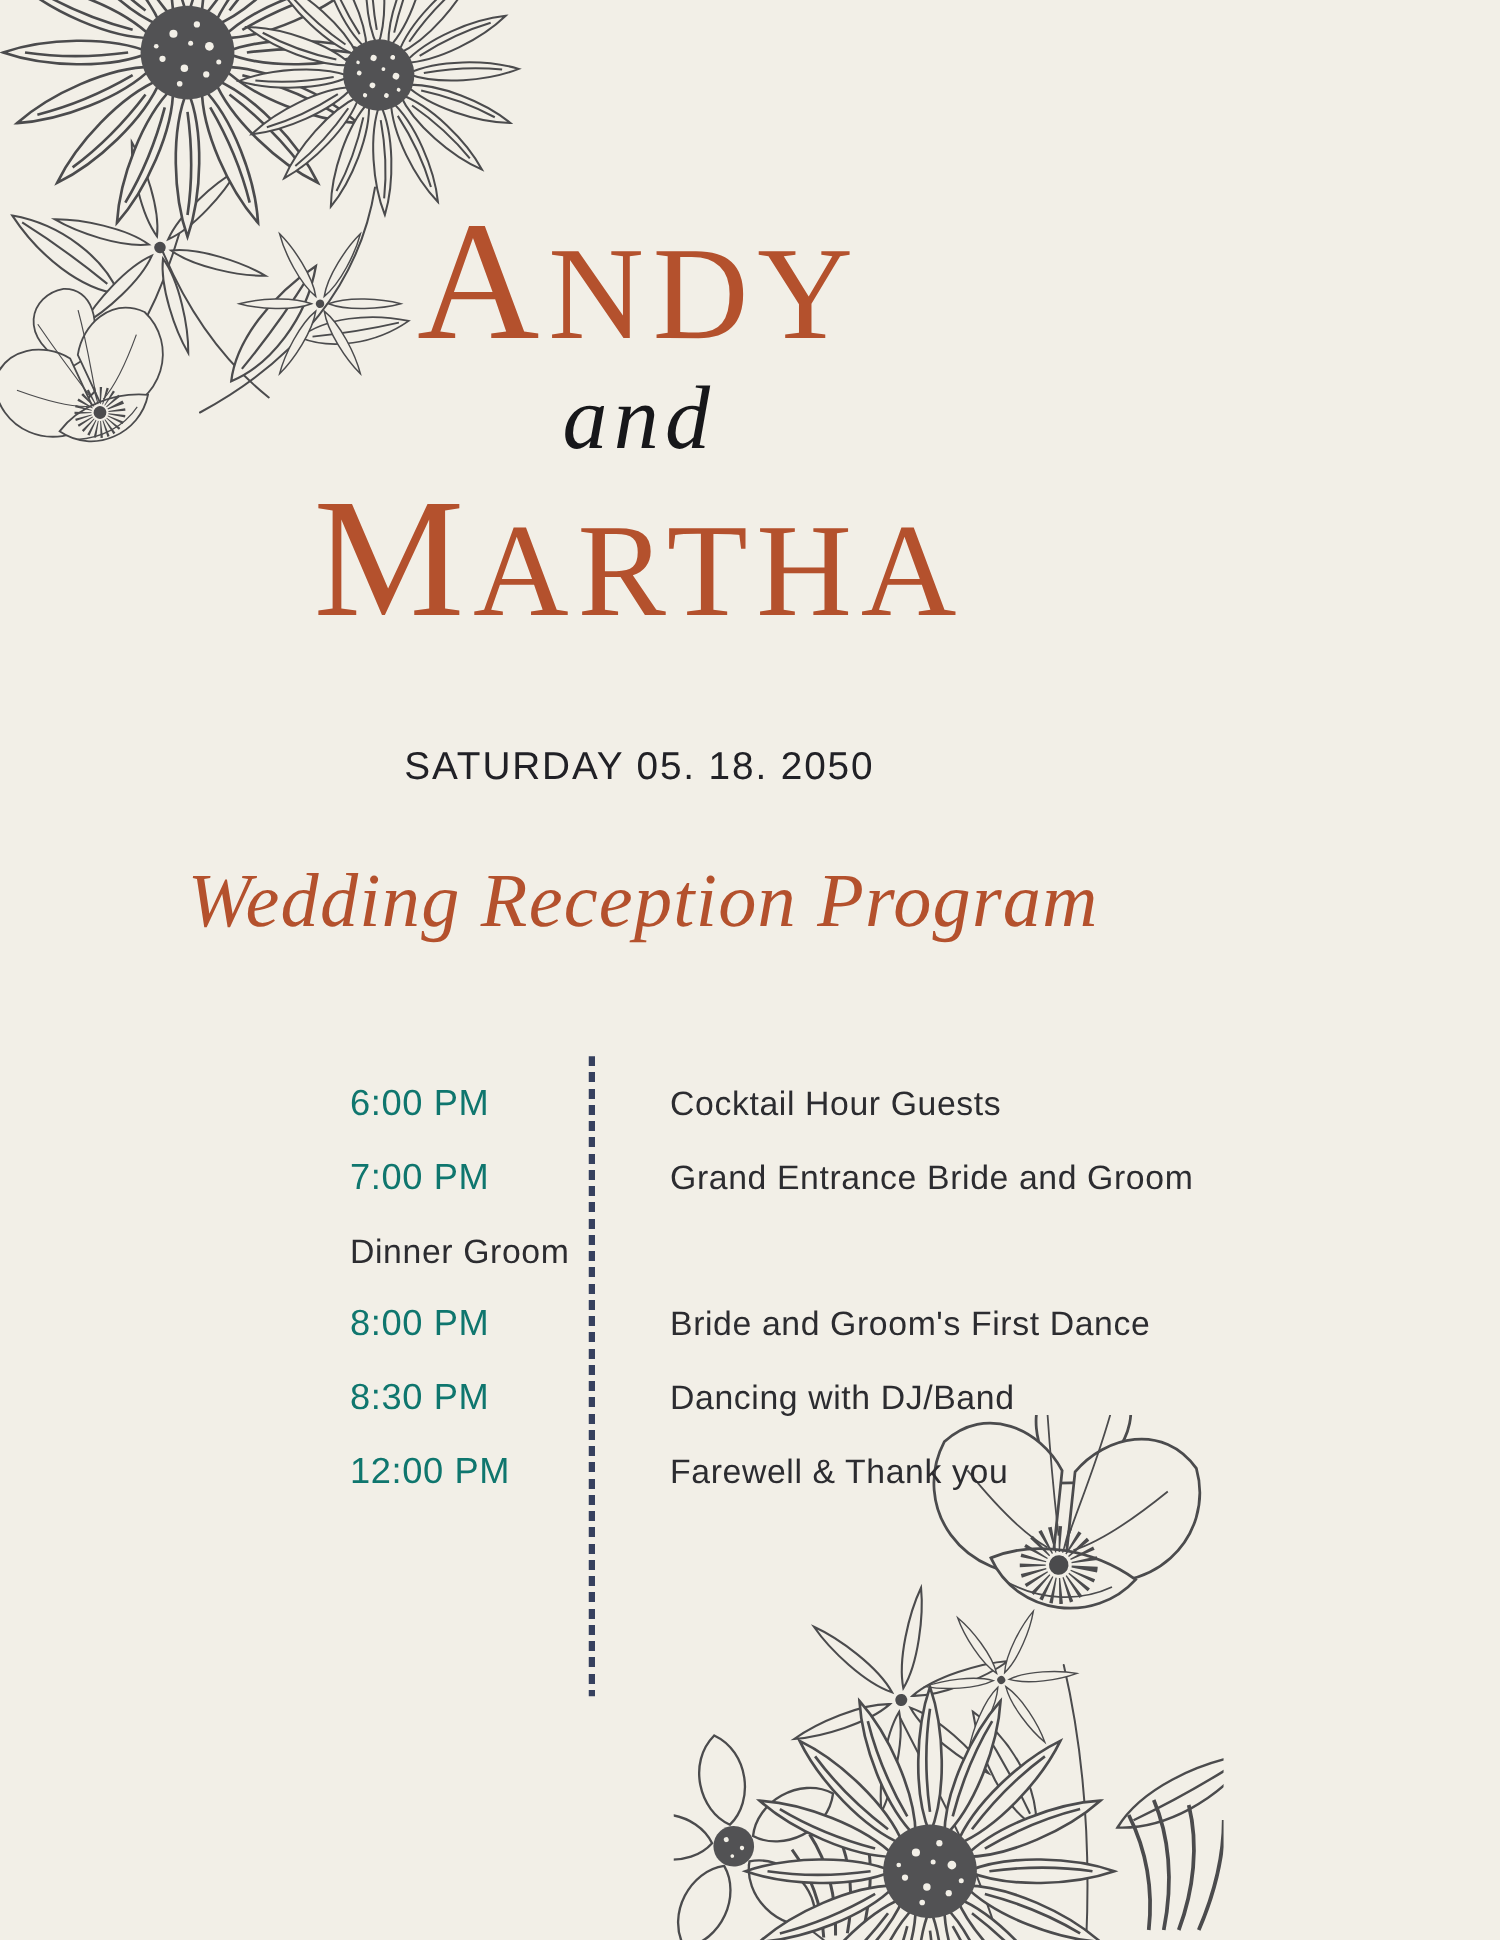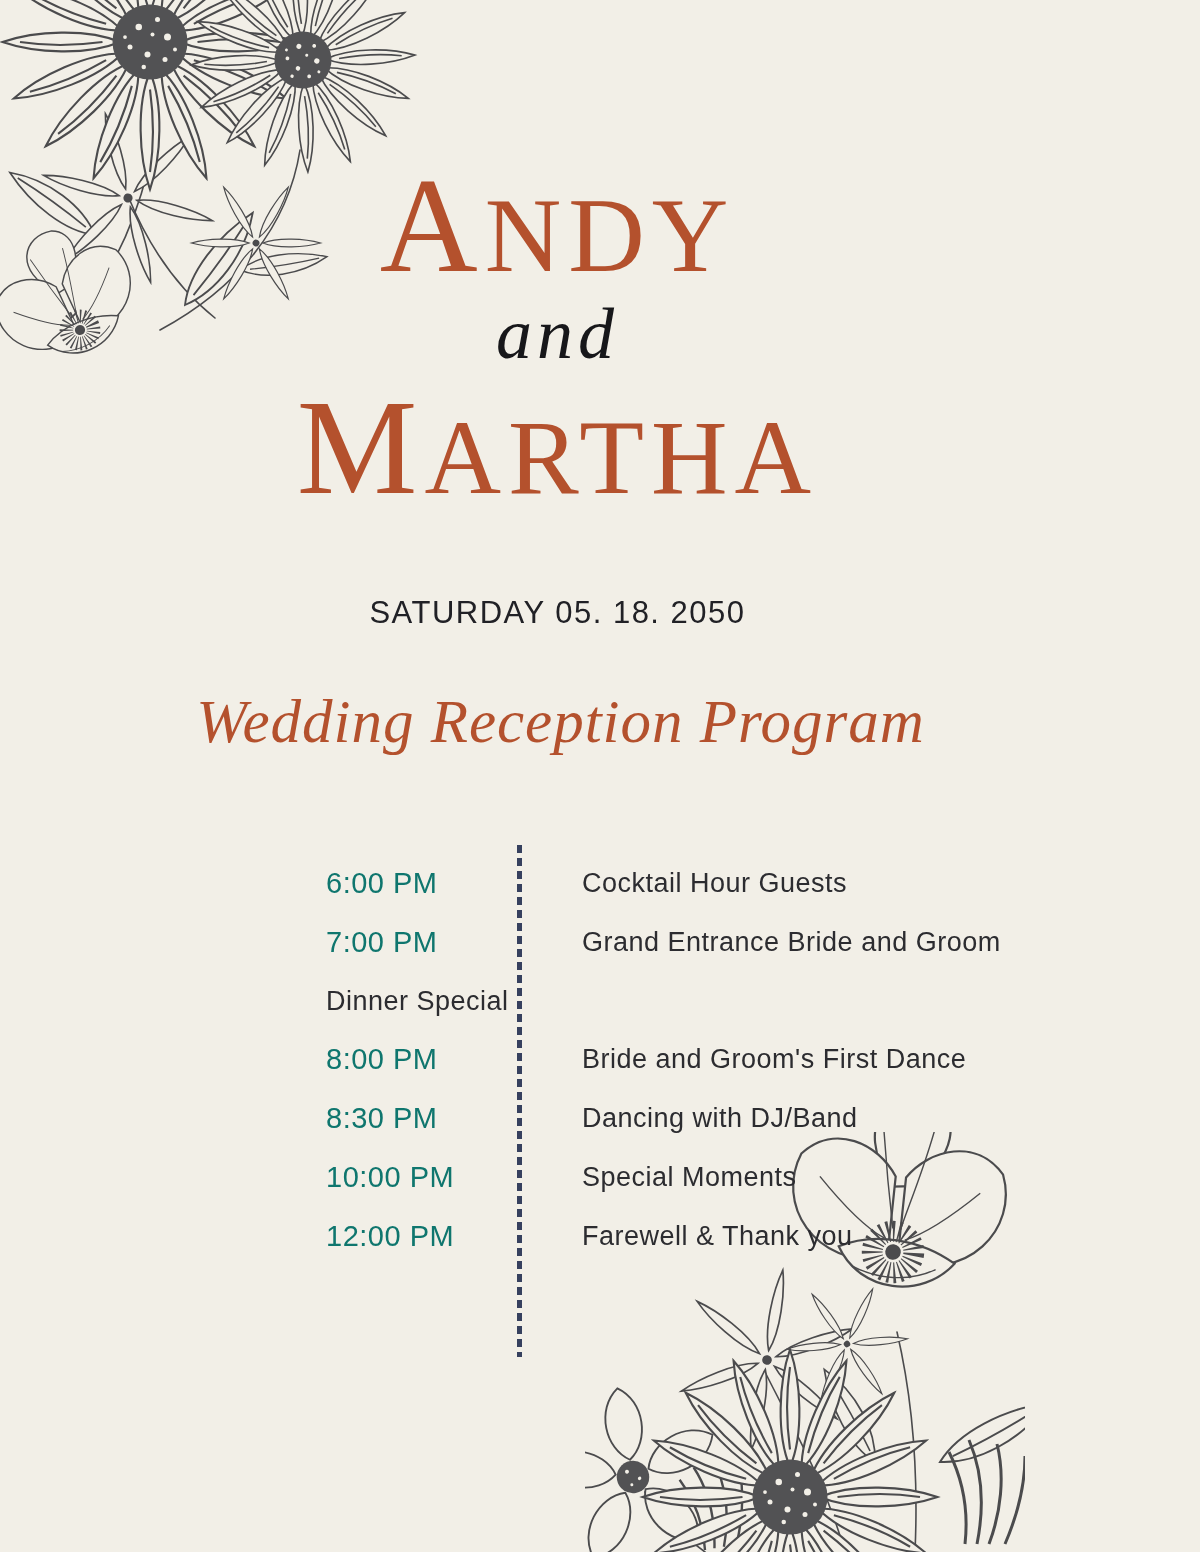--- a/index.html
+++ b/index.html
@@ -3,21 +3,21 @@
 <meta charset="utf-8">
 <style>
   html,body{margin:0;padding:0;}
   body{
     width:1200px;height:1552px;
     background:#f2efe7;
     overflow:hidden;
     font-family:"Liberation Sans",sans-serif;
     color:#2c2c30;
   }
-  .page{position:relative;width:979px;height:1552px;overflow:hidden;padding-left:46px;}
+  .page{position:relative;width:979px;height:1552px;overflow:hidden;}
 
   .floral{position:absolute;pointer-events:none;}
   .floral-tl{top:0;left:0;}
   .floral-br{bottom:0;right:0;}
 
   .content{position:relative;text-align:center;z-index:2;}
 
   .name{
     font-family:"Liberation Serif",serif;
     font-weight:400;
@@ -219,33 +219,29 @@
 
       <div class="row">
         <div class="time">6:00 PM</div>
         <div class="event">Cocktail Hour Guests</div>
       </div>
       <div class="row">
         <div class="time">7:00 PM</div>
         <div class="event">Grand Entrance Bride and Groom</div>
       </div>
       <div class="row">
-        <div class="event">Dinner Special</div>
+        <div class="event">Dinner Groom</div>
       </div>
       <div class="row">
         <div class="time">8:00 PM</div>
         <div class="event">Bride and Groom's First Dance</div>
       </div>
       <div class="row">
         <div class="time">8:30 PM</div>
         <div class="event">Dancing with DJ/Band</div>
-      </div>
-      <div class="row">
-        <div class="time">10:00 PM</div>
-        <div class="event">Special Moments</div>
       </div>
       <div class="row">
         <div class="time">12:00 PM</div>
         <div class="event">Farewell &amp; Thank you</div>
       </div>
     </div>
   </main>
 </div>
 
 </body></html>

